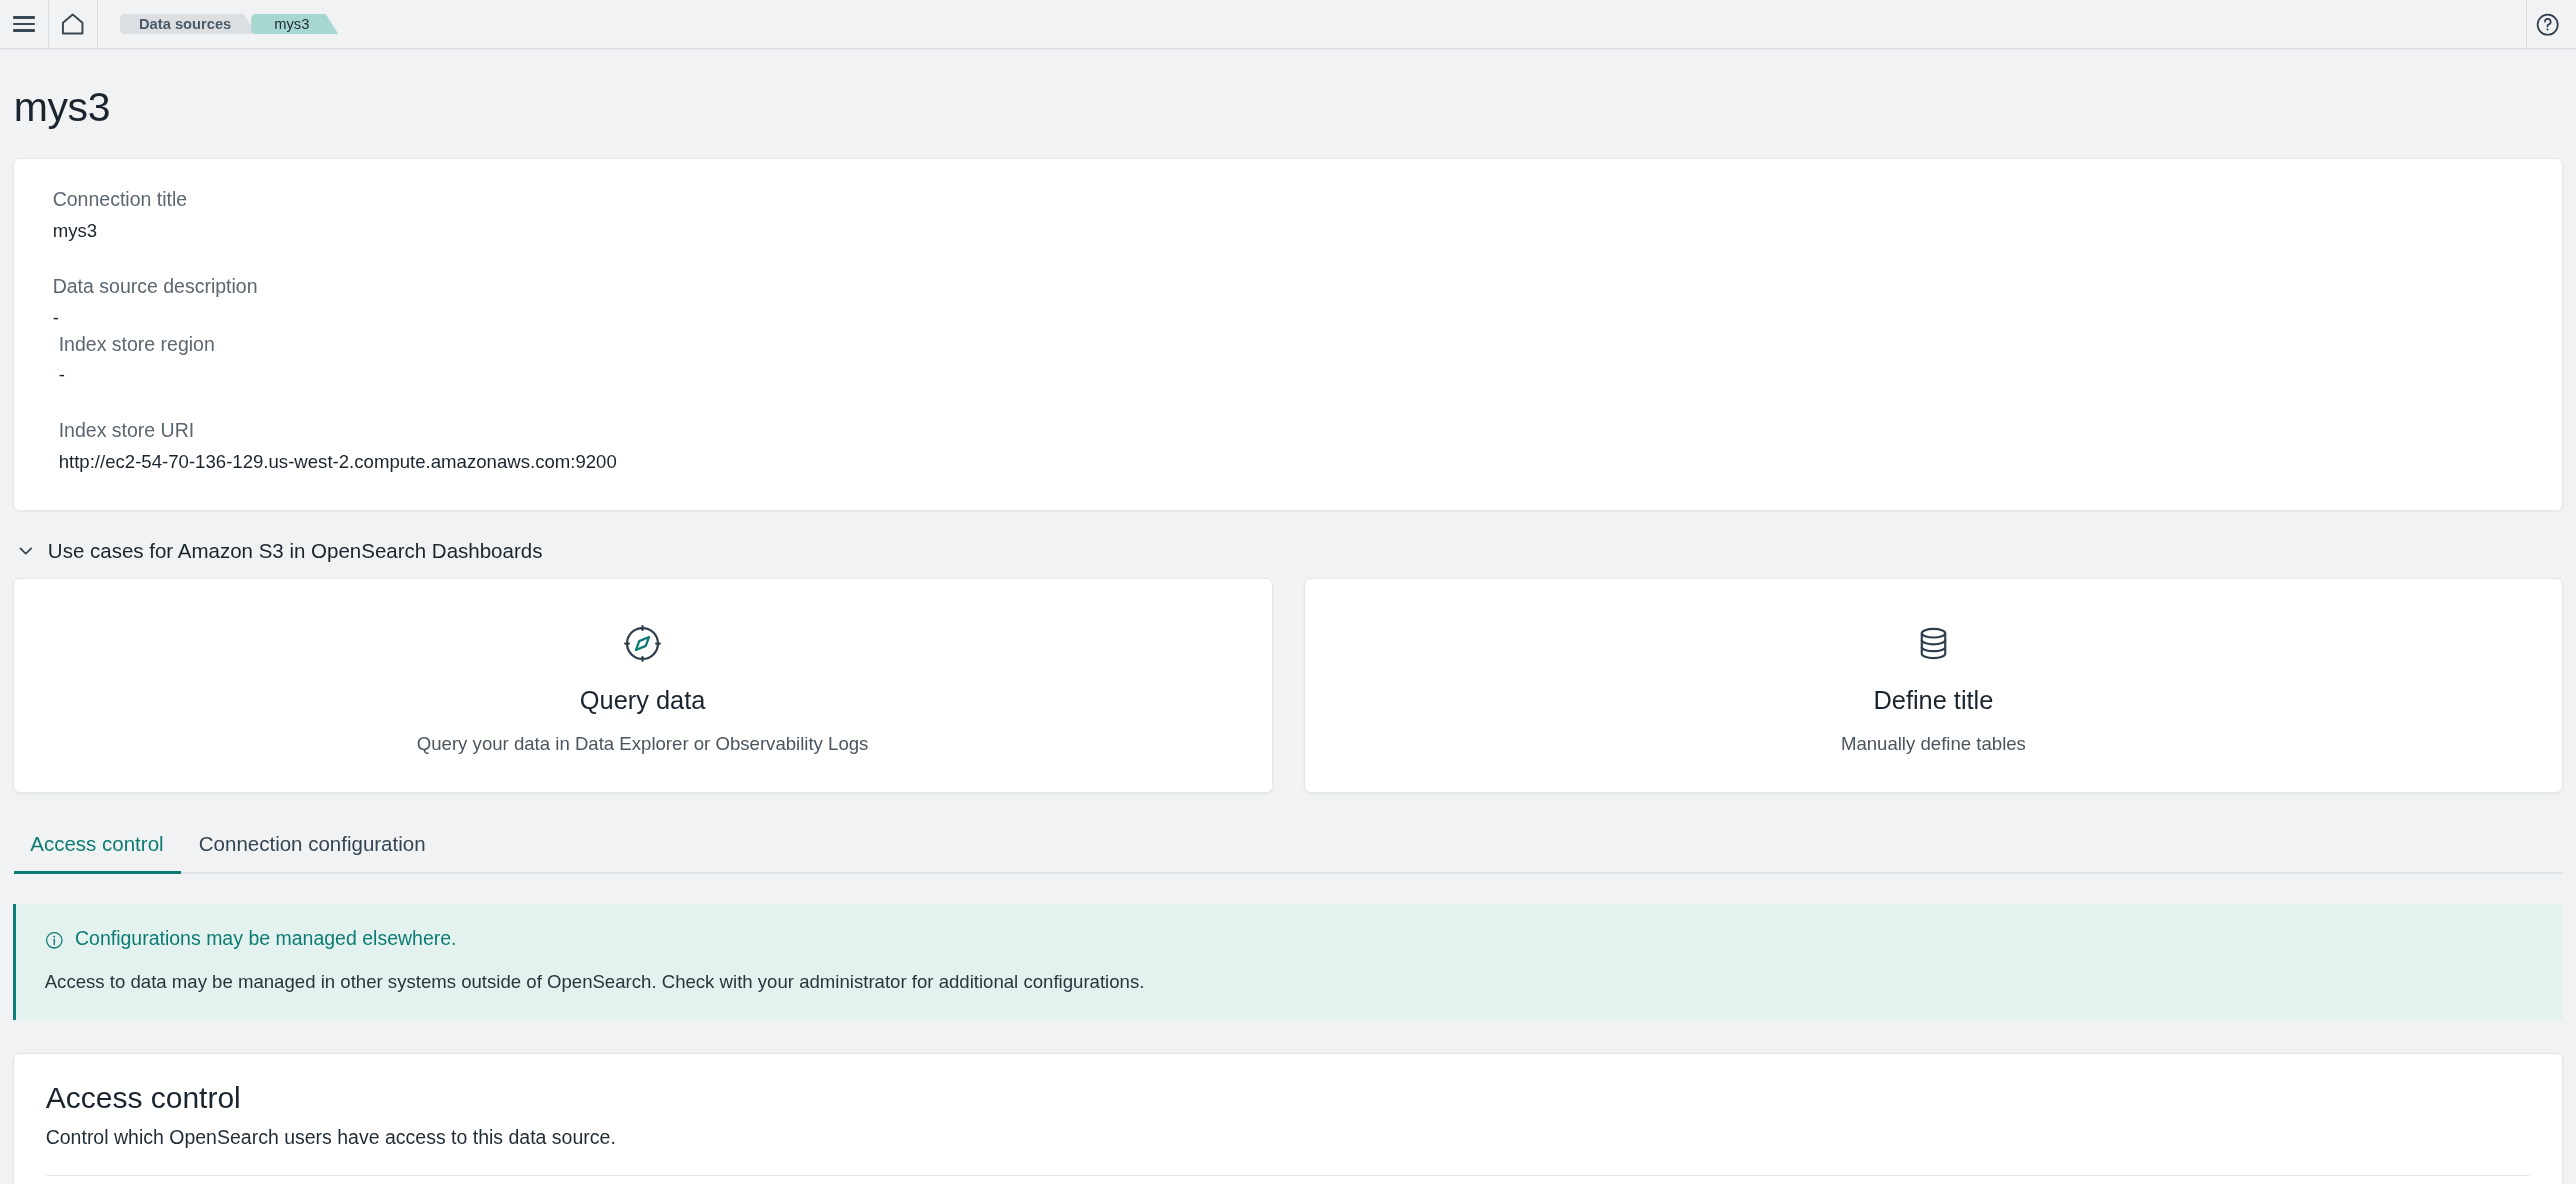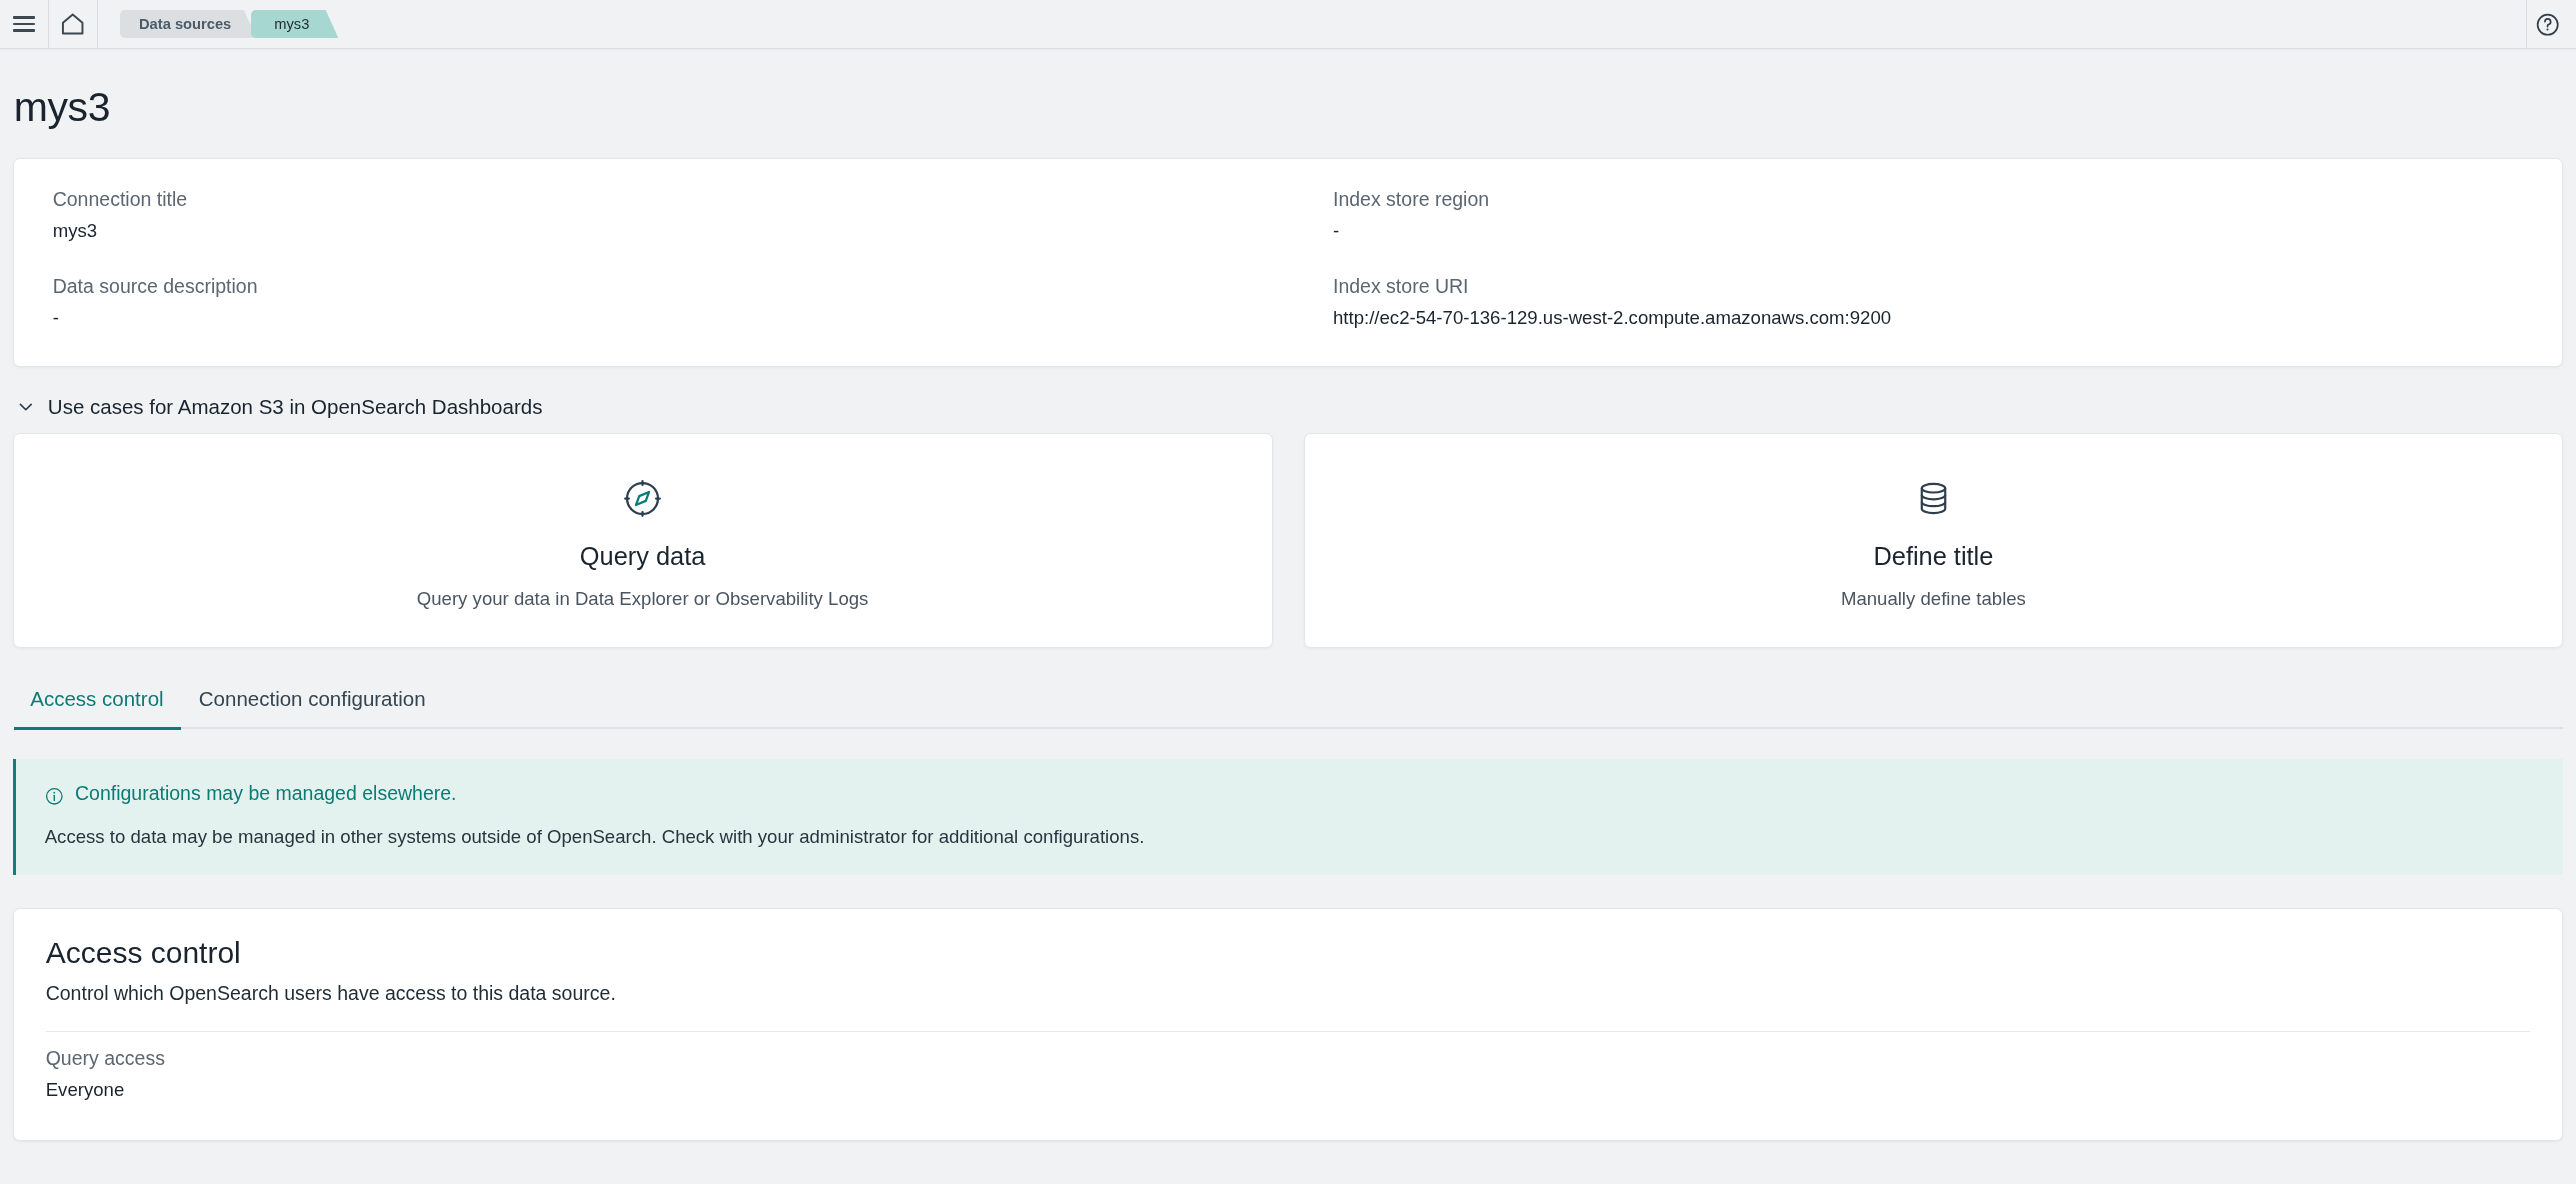--- a/index.html
+++ b/index.html
@@ -32,21 +32,21 @@
   .burger span {
     display: block; height: 2.9px; background: #3b4852;
     border-radius: 1px; margin: 3.9px 0;
   }
   .breadcrumbs {
     display: flex; align-items: center;
     margin-left: 21.5px;
   }
   .crumb {
     position: relative;
-    height: 28px;
+    height: 20px;
     display: flex; align-items: center;
     padding: 0 25.4px 0 19.5px;
     font-size: 14.7px;
     font-weight: 700;
     color: #4b5b68;
     background: #dcdfe2;
     border-radius: 4.9px 0 0 4.9px;
     cursor: pointer;
     -webkit-clip-path: polygon(0 0, calc(100% - 12.7px) 0, 100% 100%, 0 100%);
     clip-path: polygon(0 0, calc(100% - 12.7px) 0, 100% 100%, 0 100%);
@@ -80,20 +80,21 @@
     border: 1px solid #e3e6e8;
     border-radius: 6.8px;
     box-shadow: 0 1px 2.9px rgba(20,30,40,0.05);
   }
 
   
   .detail-panel {
     margin-top: 27px;
     padding: 29px 0 33px 0;
     display: flex;
+    flex-direction: column;
   }
   .detail-col { width: 50%; padding: 0 39px; }
   .detail-col.right { padding-left: 45px; }
   .field { margin-bottom: 33px; }
   .field:last-child { margin-bottom: 4px; }
   .field-label {
     font-size: 19.5px;
     color: #5b6671;
     font-weight: 400;
     margin-bottom: 8.8px;

